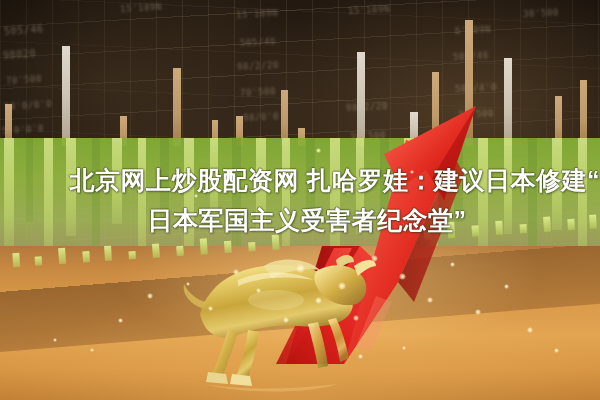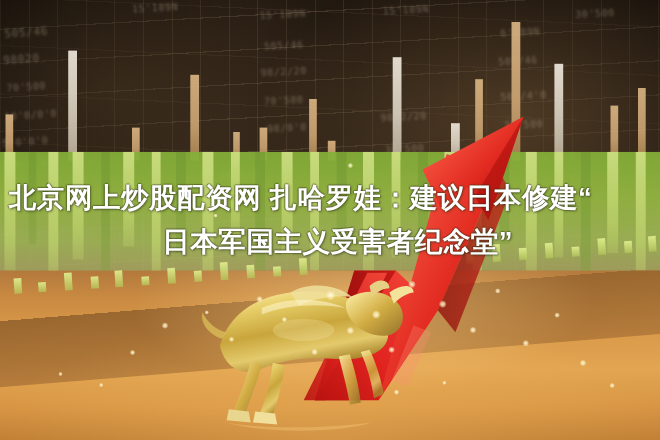--- a/index.html
+++ b/index.html
@@ -185,21 +185,21 @@
     line-height: 40px;
     font-weight: 700;
     letter-spacing: .5px;
     white-space: nowrap;
     text-shadow:
       0 0 1px rgba(60,60,30,.75),
       1px 1px 2px rgba(40,45,20,.55),
       -1px 0 1px rgba(40,45,20,.35),
       0 -1px 1px rgba(40,45,20,.35);
   }
-  .hl-line.l1 { text-align: left; padding-left: 8px; }
+  .hl-line.l1 { text-align: right; padding-left: 8px; }
   .hl-line.l2 { text-align: center; padding-left: 14px; }
 </style>
 </head>
 <body>
 
 <div id="stage">
 
   <div class="board">
     <div class="grid-v"></div>
     <div class="grid-h"></div>

